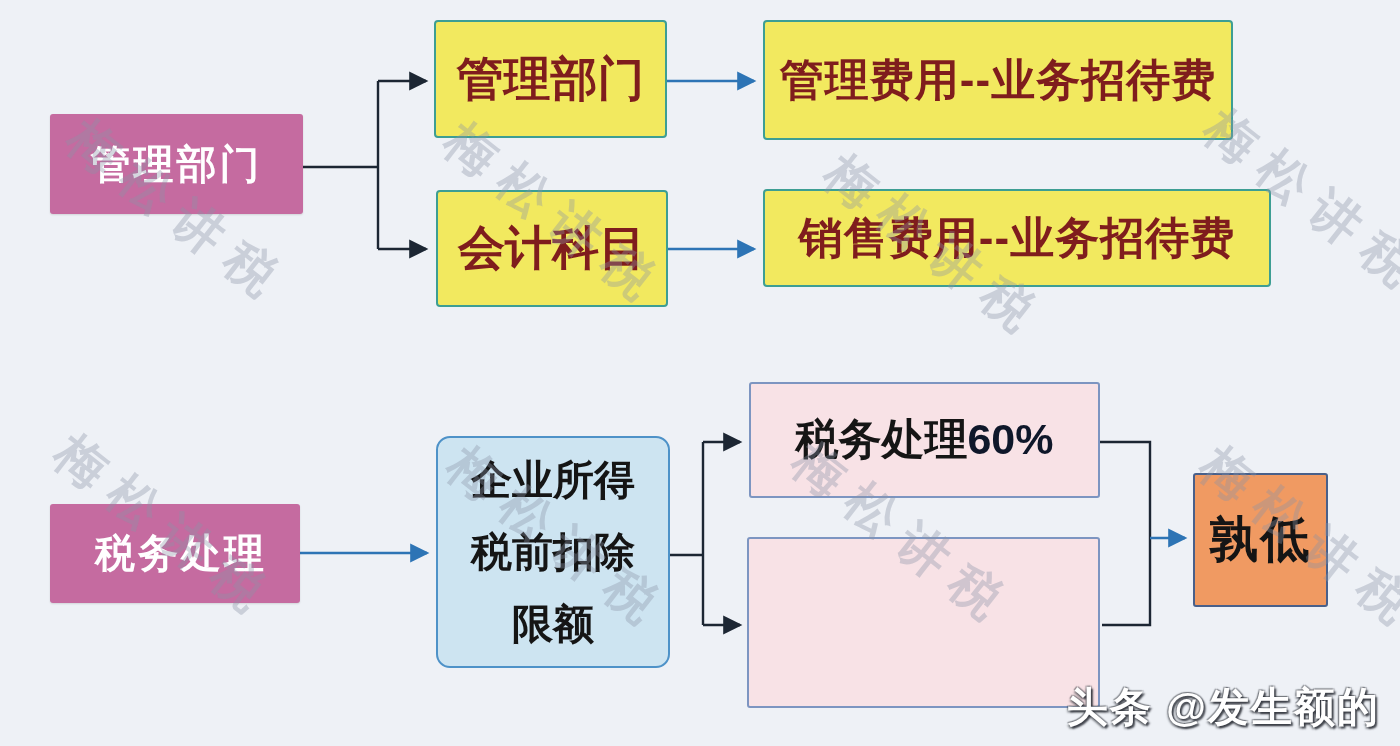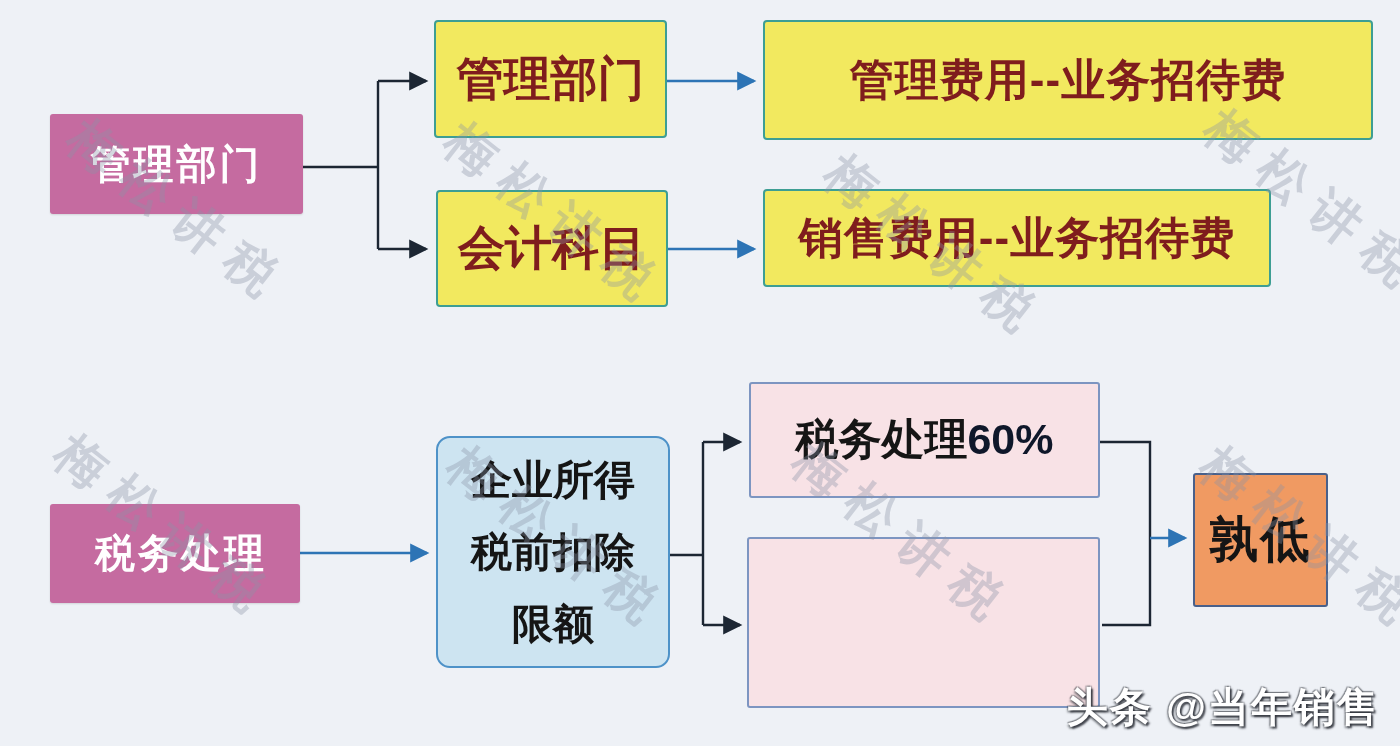--- a/index.html
+++ b/index.html
@@ -127,21 +127,21 @@
       <path d="M1150,538 H1185" marker-end="url(#arr-blue)"></path>
     </g>
   </svg>
 
   <div class="node mauve" style="left:50px;top:114px;width:253px;height:100px;">管理部门</div>
 
   <div class="node yellow" style="left:434px;top:20px;width:233px;height:118px;">管理部门</div>
 
   <div class="node yellow" style="left:436px;top:190px;width:232px;height:117px;">会计科目</div>
 
-  <div class="node yellow wide" style="left:763px;top:20px;width:610px;height:120px;">管理费用--业务招待费</div>
+  <div class="node yellow wide" style="left:763px;top:20px;width:470px;height:120px;">管理费用--业务招待费</div>
 
   <div class="node yellow wide" style="left:763px;top:189px;width:508px;height:98px;">销售费用--业务招待费</div>
 
   <div class="node mauve" style="left:50px;top:504px;width:250px;height:99px;padding-left:12px;">税务处理</div>
 
   <div class="node blue" style="left:436px;top:436px;width:234px;height:232px;">
     <div>企业所得</div>
     <div>税前扣除</div>
     <div>限额</div>
   </div>
@@ -161,15 +161,15 @@
 
   <span class="wm" style="left:95px;top:105px;">梅松讲税</span>
   <span class="wm" style="left:472px;top:108px;">梅松讲税</span>
   <span class="wm" style="left:852px;top:140px;">梅松讲税</span>
   <span class="wm" style="left:1232px;top:95px;">梅松讲税</span>
   <span class="wm" style="left:82px;top:420px;">梅松讲税</span>
   <span class="wm" style="left:475px;top:432px;">梅松讲税</span>
   <span class="wm" style="left:820px;top:428px;">梅松讲税</span>
   <span class="wm" style="left:1228px;top:432px;">梅松讲税</span>
 
-  <div class="credit">头条 @当年销售</div>
+  <div class="credit">头条 @发生额的</div>
 
 </div>
 
 </body></html>

